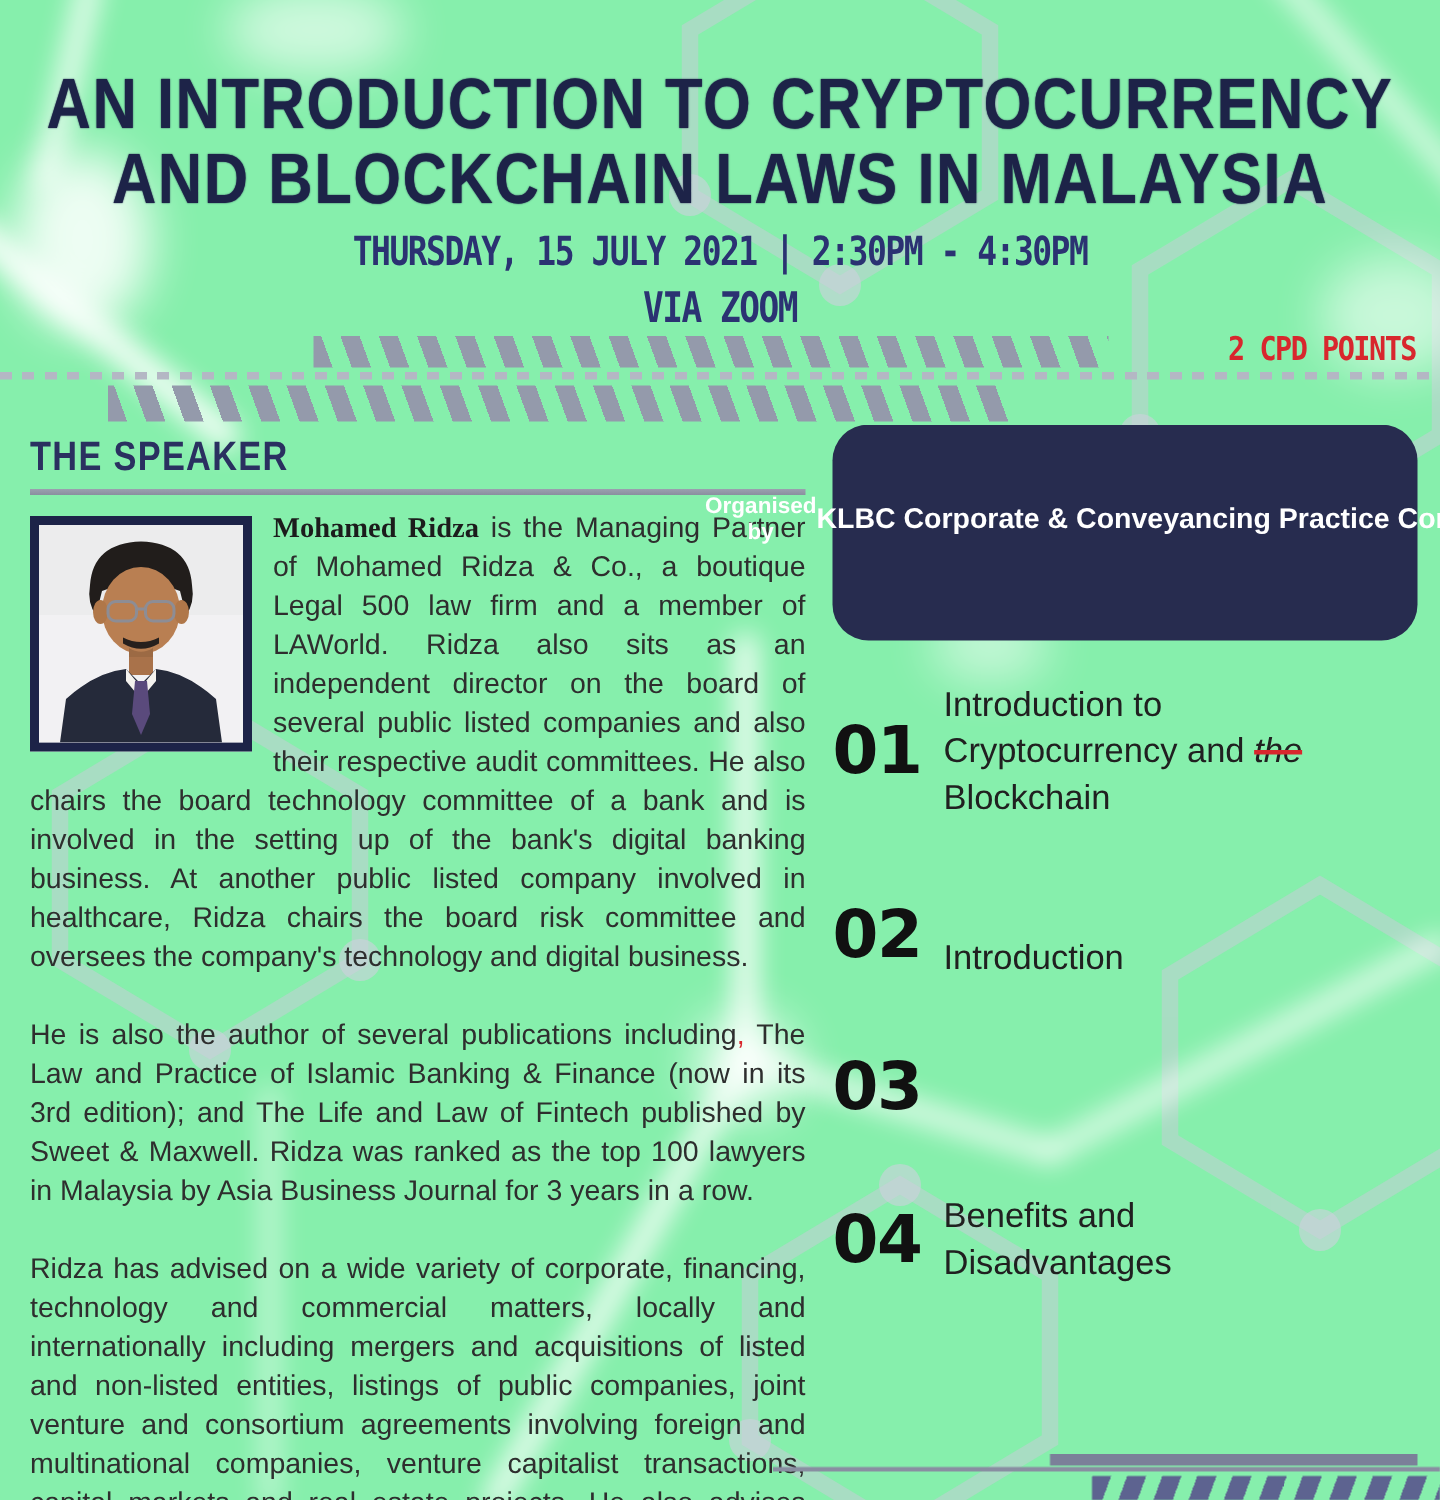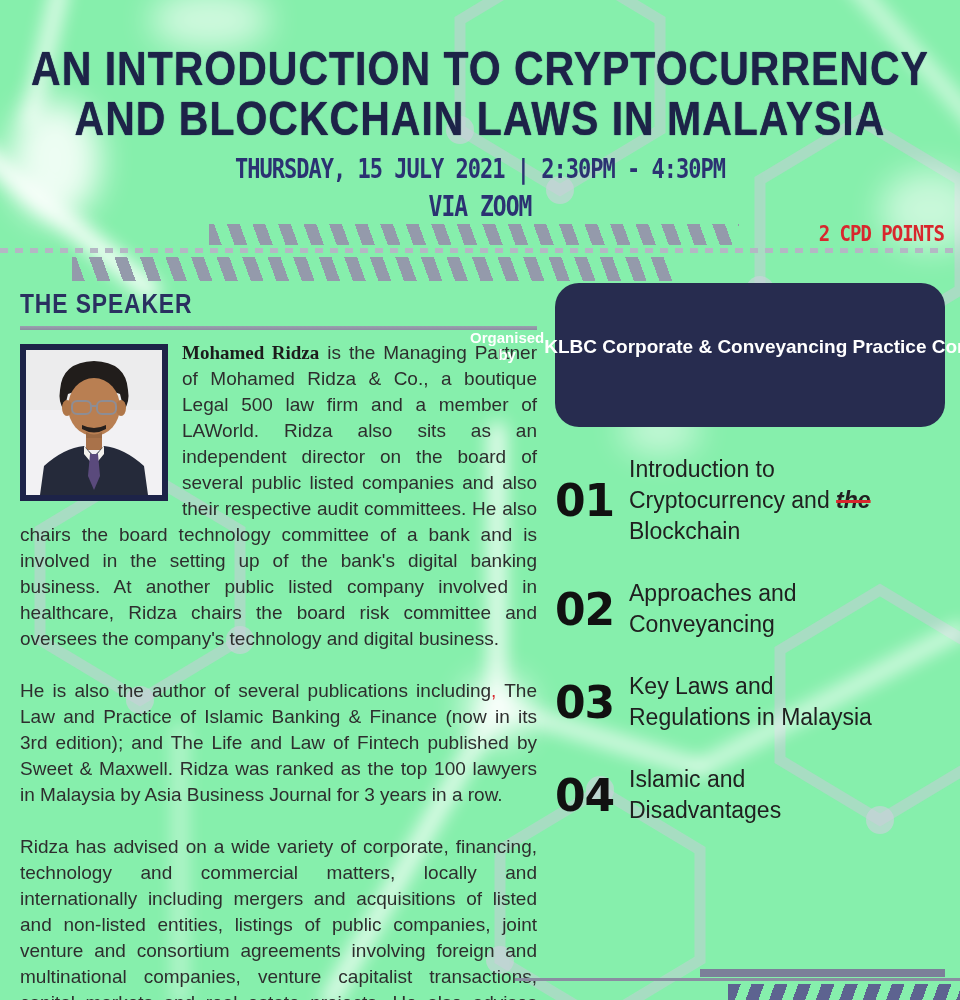--- a/index.html
+++ b/index.html
@@ -78,30 +78,30 @@
   .org-line2 { font-size:19px; margin-top:2px; white-space:nowrap; }
 
   .topics-head { margin-top:38px; }
   .topics-title {
     font-weight:bold; font-size:24px; letter-spacing:1px; color:#2a3060;
     transform:scale(0.86,1.05); transform-origin:left top; white-space:nowrap;
   }
   .topics-bar { margin-top:9px; width:256px; height:8px; background:#8a90a3; }
   .topics-line { margin-top:4px; width:100%; height:4px; background:#9298a8; }
 
-  .topics-list { margin-top:27px; display:flex; flex-direction:column; gap:31px; }
+  .topics-list { margin-top:27px; display:flex; flex-direction:column; gap:45px; }
   .topic-item { display:flex; align-items:center; }
   .topic-num {
     width:74px; flex:0 0 74px; font-family:"DejaVu Sans", sans-serif;
     font-weight:bold; font-size:44px; color:#111111; letter-spacing:-1px;
   }
   .topic-text { font-size:23px; line-height:31px; color:#202020; }
   .struck {
     font-style:italic;
-    text-decoration:line-through; text-decoration-color:#d8272d; text-decoration-thickness:2.5px;font-weight:bold;
+    text-decoration:line-through; text-decoration-color:#d8272d; text-decoration-thickness:2.5px;
   }
 
   
   .bottom-thin  { position:absolute; left:515px; top:978px; width:445px; height:3px; background:#898ea1; }
   .bottom-thick { position:absolute; left:700px; top:969px; width:245px; height:8px; background:#7b8099; }
   .bottom-stripes {
     position:absolute; left:728px; top:984px; width:232px; height:16px;
     background:repeating-linear-gradient(110deg,#5d6390 0 12px,rgba(0,0,0,0) 12px 22px);
   }
 </style>
@@ -235,37 +235,33 @@
           <div class="topic-text">
             <span>Introduction to</span><br>
             <span>Cryptocurrency and </span><span class="struck">the</span><br>
             <span>Blockchain</span>
           </div>
         </div>
 
         <div class="topic-item">
           <div class="topic-num">02</div>
           <div class="topic-text">
-            <span>Approaches and</span><br>
-            <span>Conveyancing</span>
+            <br>
+            <span>Introduction</span>
           </div>
         </div>
 
         <div class="topic-item">
           <div class="topic-num">03</div>
-          <div class="topic-text">
-            <span>Key Laws and</span><br>
-            <span>Regulations in Malaysia</span>
-          </div>
         </div>
 
         <div class="topic-item">
           <div class="topic-num">04</div>
           <div class="topic-text">
-            <span>Islamic and</span><br>
+            <span>Benefits and</span><br>
             <span>Disadvantages</span>
           </div>
         </div>
 
       </div>
     </div>
 
     <div class="bottom-thin"></div>
     <div class="bottom-thick"></div>
     <div class="bottom-stripes"></div>

